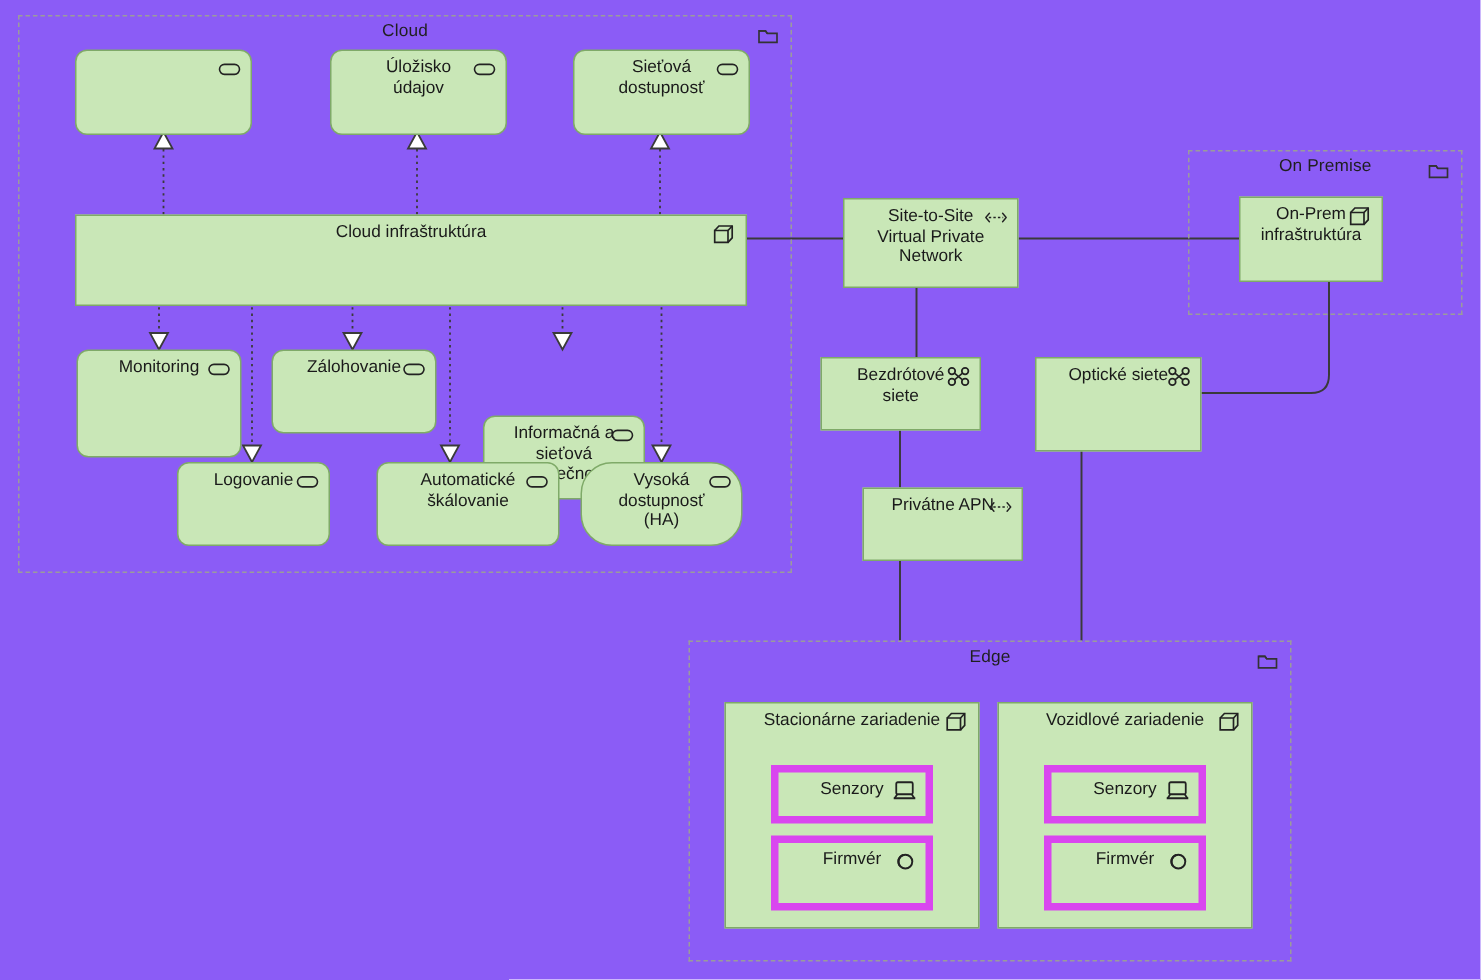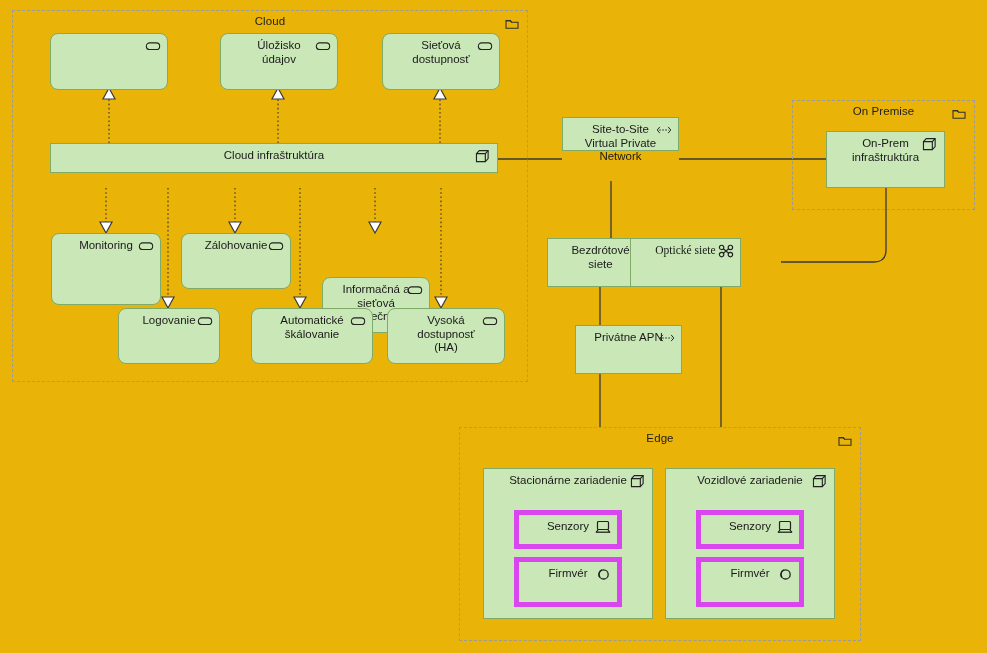--- a/index.html
+++ b/index.html
@@ -5,21 +5,21 @@
   html,body{margin:0;padding:0;background:#ffffff;}
   body{
     font-family:"Liberation Sans","DejaVu Sans",sans-serif;
     -webkit-font-smoothing:antialiased;
   }
   #canvas{
     position:relative;
     width:987px;
     height:653px;
     overflow:hidden;
-    background:#eab308;
+    background:#8b5cf6;
   }
   
   .group{
     position:absolute;
     border:1px dashed #9b9b9b;
     background:transparent;
     box-sizing:border-box;
   }
   .group-label{
     position:absolute;
@@ -161,21 +161,21 @@
   </div>
 
   <div class="el rounded" style="left:382px;top:33px;width:118px;height:57px;">
     <div class="txt">Sieťová
 dostupnosť</div>
     <svg class="ic" viewBox="0 0 18 12">
       <rect x="1.5" y="2.5" width="15" height="7.5" rx="3.75" ry="3.75" fill="none" stroke="#222" stroke-width="1.2"></rect>
     </svg>
   </div>
 
-  <div class="el" style="left:50px;top:143px;width:448px;height:30px;">
+  <div class="el" style="left:50px;top:143px;width:448px;height:61px;">
     <div class="txt">Cloud infraštruktúra</div>
     <svg class="ic" viewBox="0 0 16 15">
       <path d="M1,5 L1,13.5 L10.5,13.5 L10.5,5 Z" fill="none" stroke="#222" stroke-width="1.2"></path>
       <path d="M1,5 L4,1.8 L13.5,1.8 L13.5,10.3 L10.5,13.5" fill="none" stroke="#222" stroke-width="1.2"></path>
       <path d="M10.5,5 L13.5,1.8" fill="none" stroke="#222" stroke-width="1.2"></path>
     </svg>
   </div>
 
   <div class="el rounded" style="left:51px;top:233px;width:110px;height:72px;">
     <div class="txt">Monitoring</div>
@@ -208,49 +208,49 @@
   </div>
 
   <div class="el rounded" style="left:251px;top:308px;width:122px;height:56px;">
     <div class="txt">Automatické
 škálovanie</div>
     <svg class="ic" viewBox="0 0 18 12">
       <rect x="1.5" y="2.5" width="15" height="7.5" rx="3.75" ry="3.75" fill="none" stroke="#222" stroke-width="1.2"></rect>
     </svg>
   </div>
 
-  <div class="el rounded" style="left:387px;top:308px;width:118px;height:56px;">
+  <div class="el rounded" style="left:387px;top:308px;width:108px;height:56px;border-radius:21px;">
     <div class="txt">Vysoká
 dostupnosť
 (HA)</div>
     <svg class="ic" viewBox="0 0 18 12">
       <rect x="1.5" y="2.5" width="15" height="7.5" rx="3.75" ry="3.75" fill="none" stroke="#222" stroke-width="1.2"></rect>
     </svg>
   </div>
 
   <div class="group" style="left:792px;top:100px;width:183px;height:110px;">
     <div class="group-label">On Premise</div>
     <svg class="group-icon" viewBox="0 0 16 14">
       <path d="M1,3 L1,12 L15,12 L15,5 L7.5,5 L6,3 Z" fill="none" stroke="#333" stroke-width="1.3"></path>
       <path d="M1,3 L6,3 L7.5,5" fill="none" stroke="#333" stroke-width="1.3"></path>
     </svg>
   </div>
 
-  <div class="el" style="left:562px;top:117px;width:117px;height:34px;">
+  <div class="el" style="left:562px;top:132px;width:117px;height:60px;">
     <div class="txt">Site-to-Site
 Virtual Private
 Network</div>
     <svg class="ic" viewBox="0 0 20 12">
       <path d="M4.5,2.5 L1.5,6 L4.5,9.5" fill="none" stroke="#222" stroke-width="1.2" stroke-linejoin="round" stroke-linecap="round"></path>
       <path d="M15.5,2.5 L18.5,6 L15.5,9.5" fill="none" stroke="#222" stroke-width="1.2" stroke-linejoin="round" stroke-linecap="round"></path>
       <path d="M4,6 L16,6" fill="none" stroke="#222" stroke-width="1.2" stroke-dasharray="2 1.8"></path>
     </svg>
   </div>
 
-  <div class="el" style="left:826px;top:131px;width:119px;height:57px;padding-left:48px;">
+  <div class="el" style="left:826px;top:131px;width:96px;height:57px;padding-left:48px;">
     <div class="txt">On-Prem
 infraštruktúra</div>
     <svg class="ic" viewBox="0 0 16 15">
       <path d="M1,5 L1,13.5 L10.5,13.5 L10.5,5 Z" fill="none" stroke="#222" stroke-width="1.2"></path>
       <path d="M1,5 L4,1.8 L13.5,1.8 L13.5,10.3 L10.5,13.5" fill="none" stroke="#222" stroke-width="1.2"></path>
       <path d="M10.5,5 L13.5,1.8" fill="none" stroke="#222" stroke-width="1.2"></path>
     </svg>
   </div>
 
   <div class="el" style="left:547px;top:238px;width:107px;height:49px;padding-left:24px;">
@@ -258,21 +258,21 @@
 siete</div>
     <svg class="ic" viewBox="0 0 16 14">
       <circle cx="3.6" cy="3.4" r="2.2" fill="none" stroke="#222" stroke-width="1.15"></circle>
       <circle cx="12.4" cy="3.4" r="2.2" fill="none" stroke="#222" stroke-width="1.15"></circle>
       <circle cx="3.6" cy="10.6" r="2.2" fill="none" stroke="#222" stroke-width="1.15"></circle>
       <circle cx="12.4" cy="10.6" r="2.2" fill="none" stroke="#222" stroke-width="1.15"></circle>
       <path d="M5.3,4.8 L10.7,9.2 M10.7,4.8 L5.3,9.2" stroke="#222" stroke-width="1.15" fill="none"></path>
     </svg>
   </div>
 
-  <div class="el" style="left:630px;top:238px;width:111px;height:49px;font-family:Liberation Serif, serif;">
+  <div class="el" style="left:690px;top:238px;width:111px;height:63px;">
     <div class="txt">Optické siete</div>
     <svg class="ic" viewBox="0 0 16 14">
       <circle cx="3.6" cy="3.4" r="2.2" fill="none" stroke="#222" stroke-width="1.15"></circle>
       <circle cx="12.4" cy="3.4" r="2.2" fill="none" stroke="#222" stroke-width="1.15"></circle>
       <circle cx="3.6" cy="10.6" r="2.2" fill="none" stroke="#222" stroke-width="1.15"></circle>
       <circle cx="12.4" cy="10.6" r="2.2" fill="none" stroke="#222" stroke-width="1.15"></circle>
       <path d="M5.3,4.8 L10.7,9.2 M10.7,4.8 L5.3,9.2" stroke="#222" stroke-width="1.15" fill="none"></path>
     </svg>
   </div>
 

